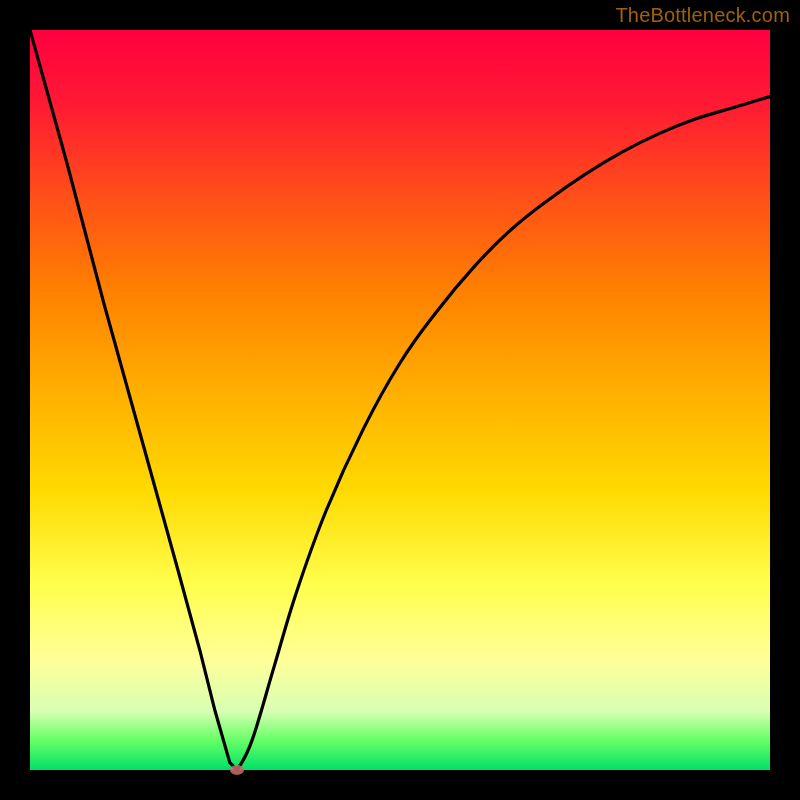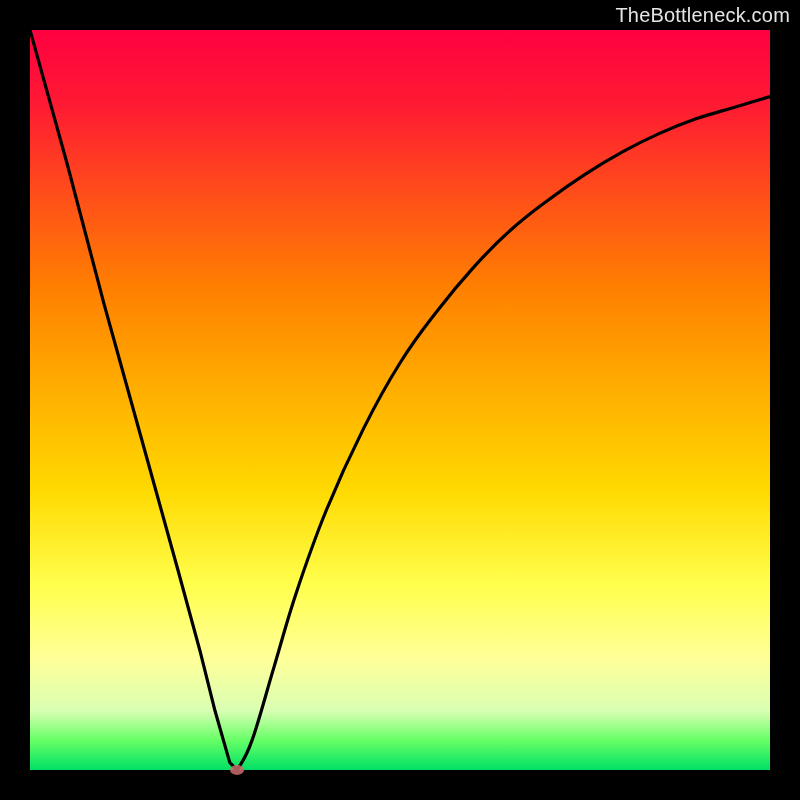--- a/index.html
+++ b/index.html
@@ -35,21 +35,21 @@
       #ffff99 85%,
       #d9ffb3 92%,
       #66ff66 96%,
       #00e066 100%
     );
   }
   .watermark {
     position: absolute;
     top: 4px;
     right: 10px;
-    color: #e5e5e5;
+    color: #a16207;
     font-size: 20px;
     font-weight: 500;
     letter-spacing: 0.2px;
     z-index: 10;
     user-select: none;
   }
   svg.curve {
     position: absolute;
     left: 0;
     top: 0;

